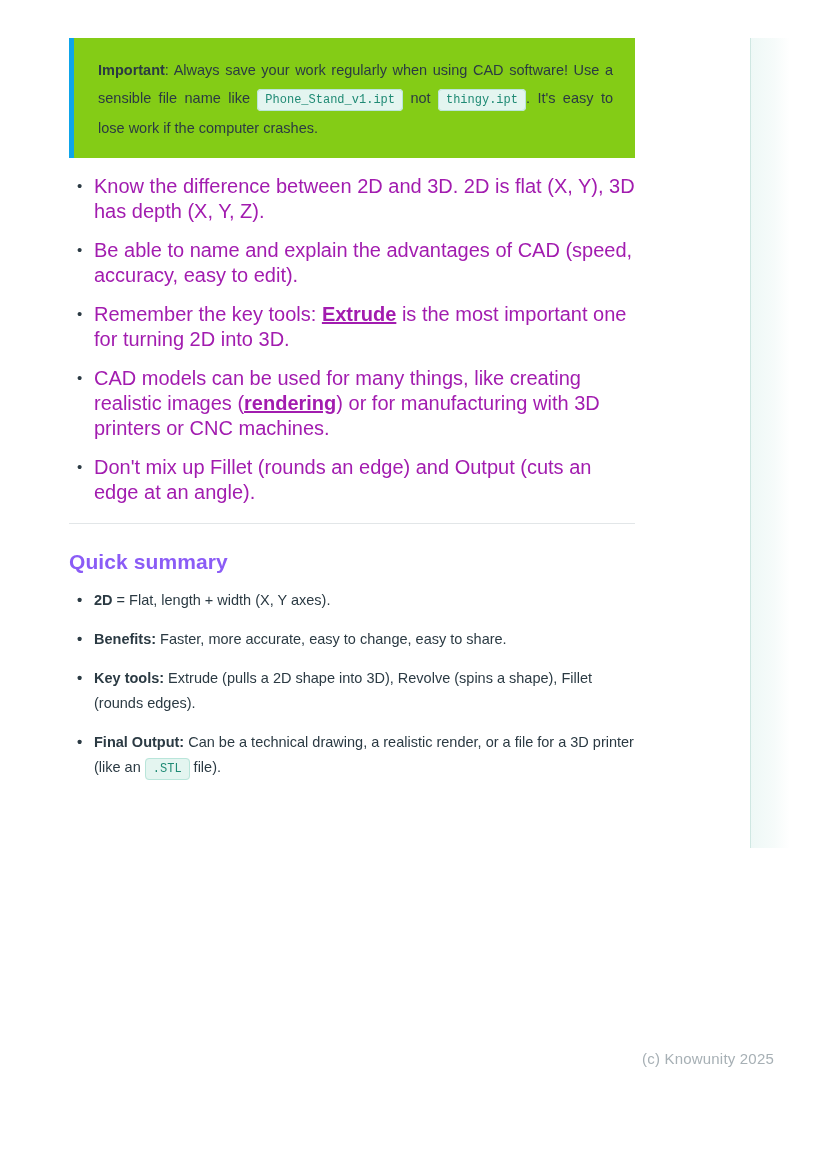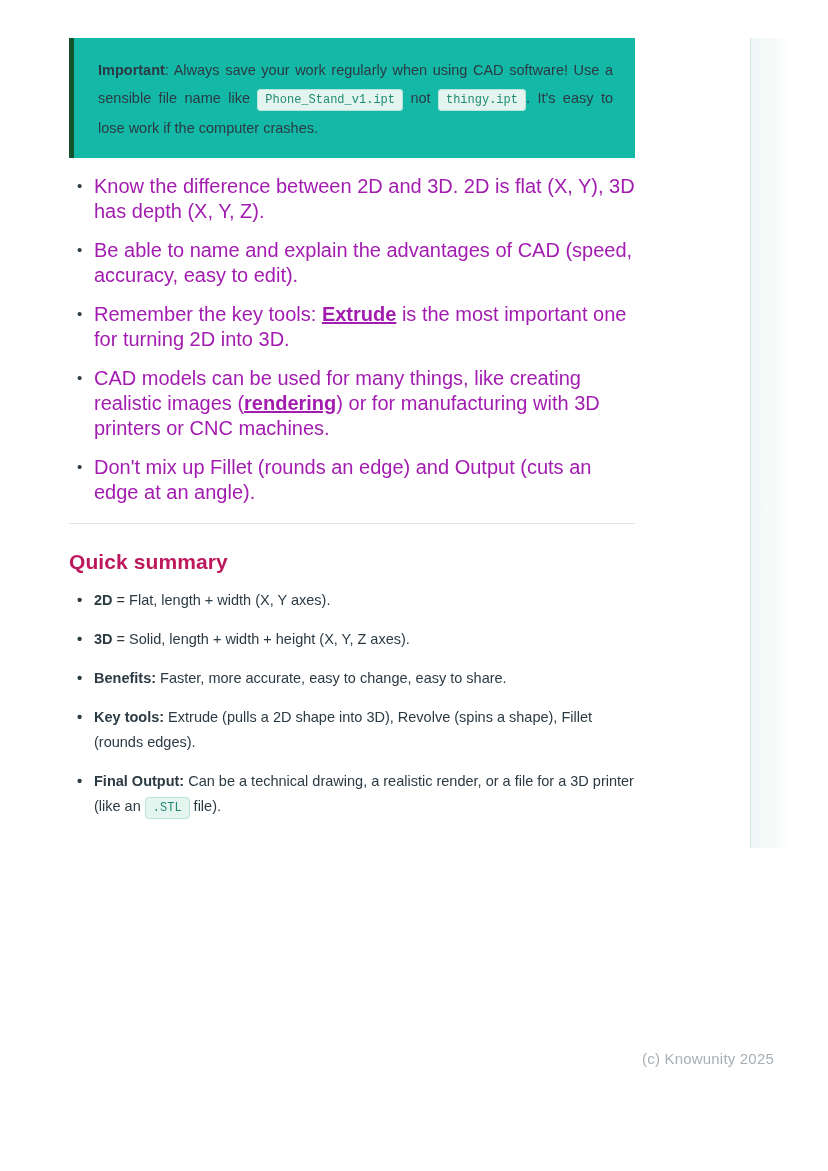--- a/index.html
+++ b/index.html
@@ -43,22 +43,22 @@
 
   .content {
     position: absolute;
     left: 69px;
     top: 38px;
     width: 566px;
   }
 
   
   .callout {
-    background: #14b8a6;
-    border-left: 5px solid #14532d;
+    background: #84cc16;
+    border-left: 5px solid #0ea5e9;
     padding: 18px 22px 16px 24px;
     box-sizing: border-box;
     width: 566px;
   }
   .callout p {
     margin: 0;
     font-size: 14.5px;
     line-height: 28px;
     text-align: justify;
     color: #2b3a43;
@@ -102,21 +102,21 @@
   .divider {
     margin-top: 18px;
     border-top: 1px solid #e2e6e8;
     width: 566px;
   }
 
   h2.section-title {
     margin: 26px 0 14px 0;
     font-size: 21px;
     font-weight: bold;
-    color: #be185d;
+    color: #8b5cf6;
     letter-spacing: 0.1px;
   }
 
   ul.summary {
     list-style: none;
     margin: 0;
     padding: 0;
   }
   ul.summary li {
     position: relative;
@@ -166,21 +166,20 @@
       <li><span>CAD models can be used for many things, like creating realistic images (</span><strong>rendering</strong><span>) or for manufacturing with 3D printers or CNC machines.</span></li>
       <li><span>Don't mix up Fillet (rounds an edge) and Output (cuts an edge at an angle).</span><strong></strong><span></span></li>
     </ul>
 
     <div class="divider"></div>
 
     <h2 class="section-title">Quick summary</h2>
 
     <ul class="summary">
       <li><strong>2D</strong><span> = Flat, length + width (X, Y axes).</span></li>
-      <li><strong>3D</strong><span> = Solid, length + width + height (X, Y, Z axes).</span></li>
       <li><strong>Benefits:</strong><span> Faster, more accurate, easy to change, easy to share.</span></li>
       <li><strong>Key tools:</strong><span> Extrude (pulls a 2D shape into 3D), Revolve (spins a shape), Fillet (rounds edges).</span></li>
       <li><strong>Final Output:</strong><span> Can be a technical drawing, a realistic render, or a file for a 3D printer (like an </span><code class="chip">.STL</code><span> file).</span></li>
     </ul>
 
   </div>
 
   <div class="footer">(c) Knowunity 2025</div>
 
 </div>

